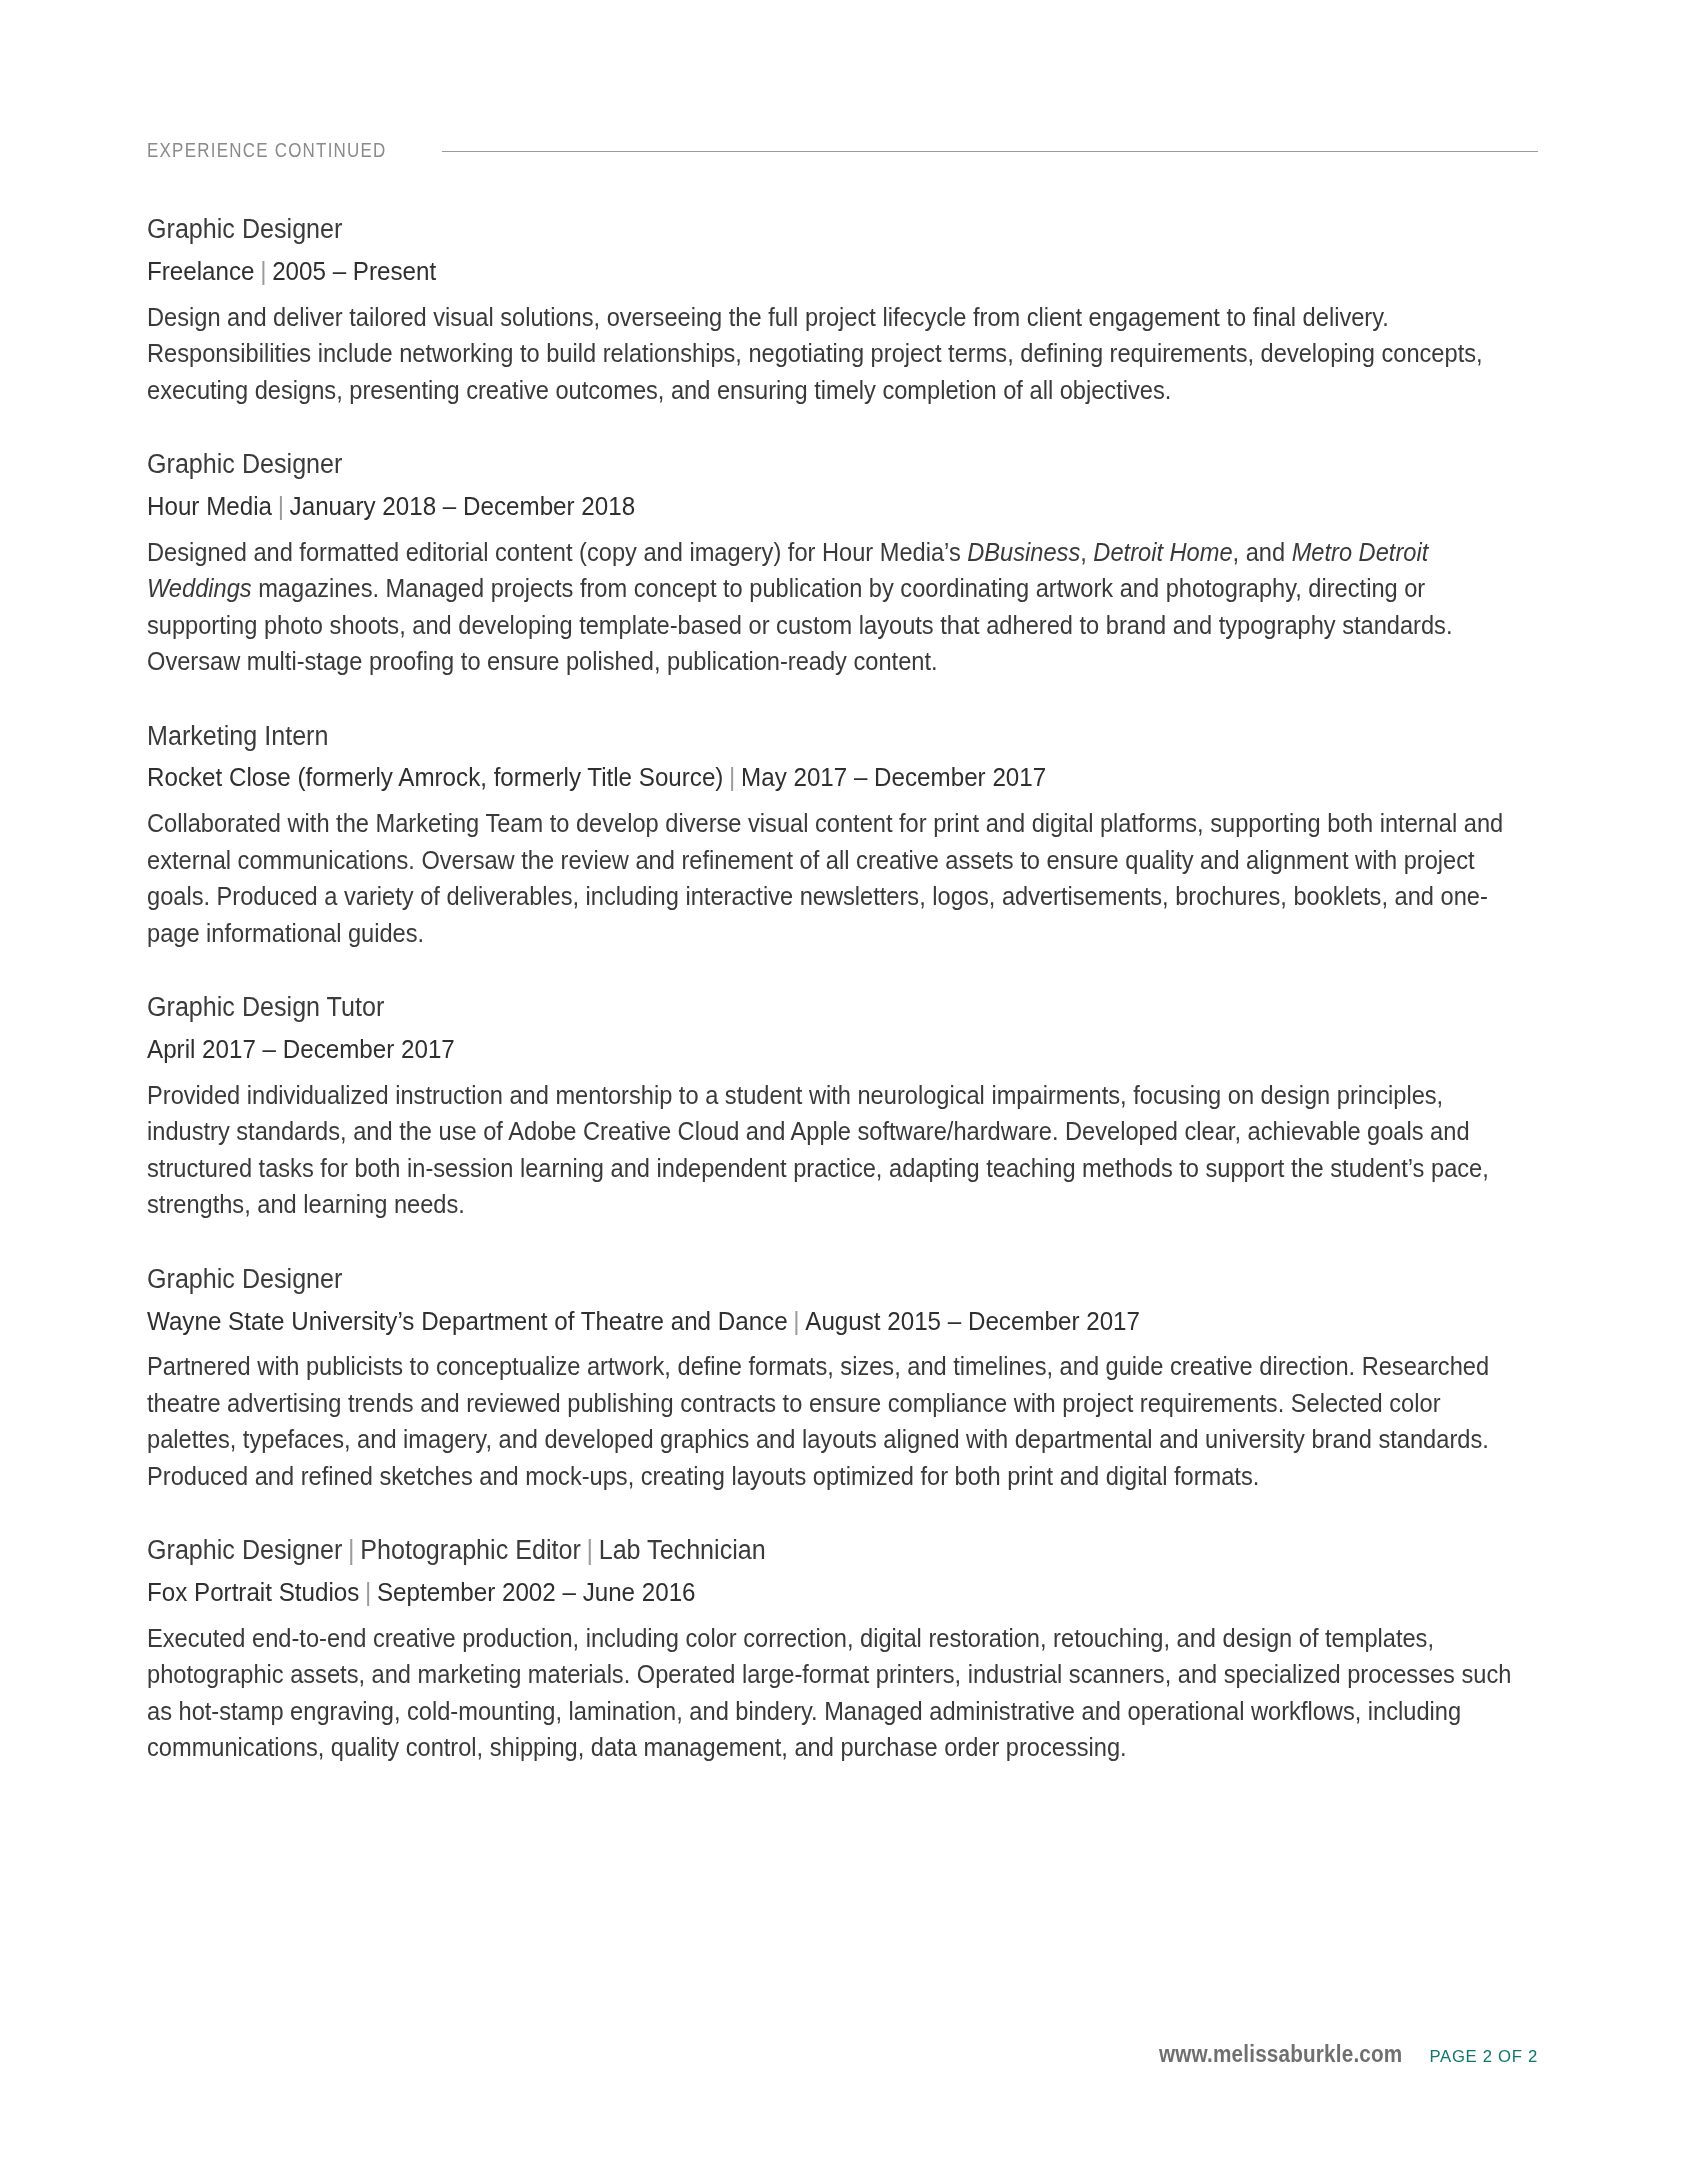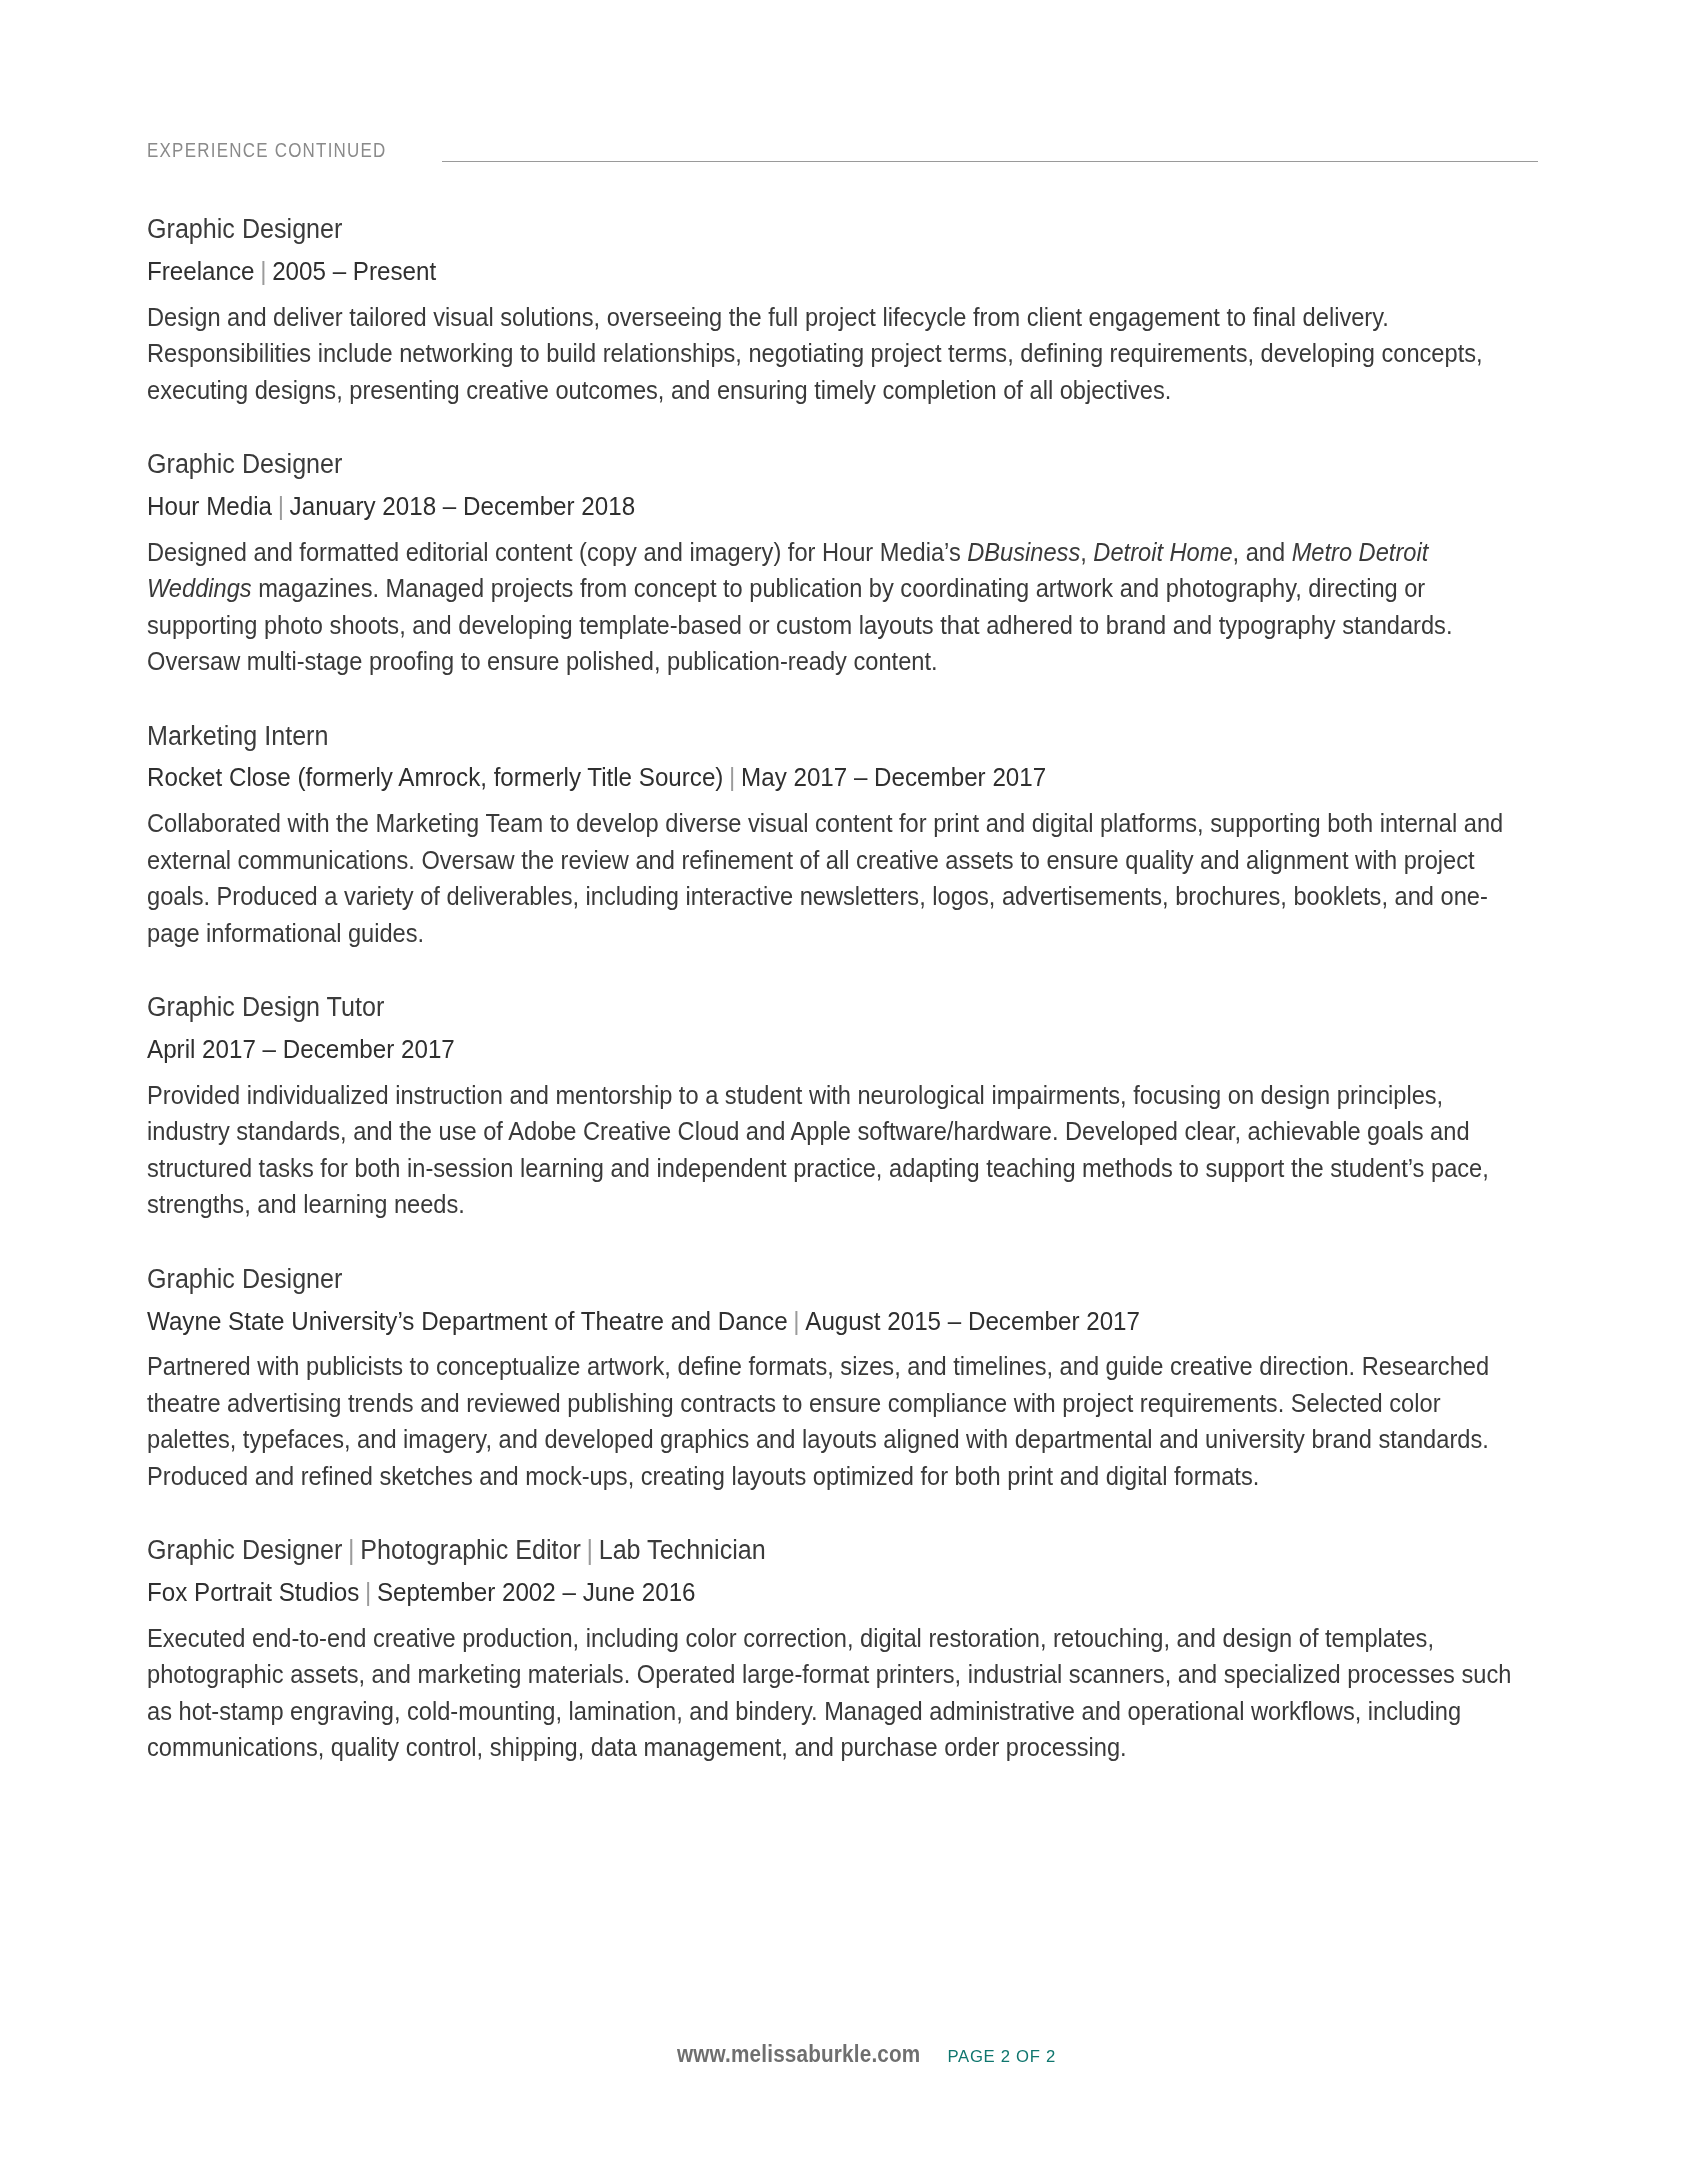--- a/index.html
+++ b/index.html
@@ -18,21 +18,21 @@
     overflow: hidden;
   }
 
   
   .section-header {
     position: absolute;
     left: 147px;
     top: 140px;
     right: 147px;
     display: flex;
-    align-items: flex-end;
+    align-items: center;
     gap: 23px;
   }
   .section-header .label {
     font-size: 19.3px;
     letter-spacing: 1.4px;
     color: #8a8a8a;
     white-space: nowrap;
     font-weight: 400;
     transform: scaleX(0.88);
     transform-origin: left center;
@@ -105,21 +105,21 @@
   }
 
   
   .footer {
     position: absolute;
     left: 147px;
     right: 147px;
     bottom: 112px;
     display: flex;
     align-items: baseline;
-    justify-content: center;
+    justify-content: flex-end;
     margin-left: 48px;
   }
   .footer .site {
     font-size: 23px;
     color: #6f6f6f;
     font-weight: 700;
     letter-spacing: 0.2px;
     transform: scaleX(0.9);
     transform-origin: left center;
   }

